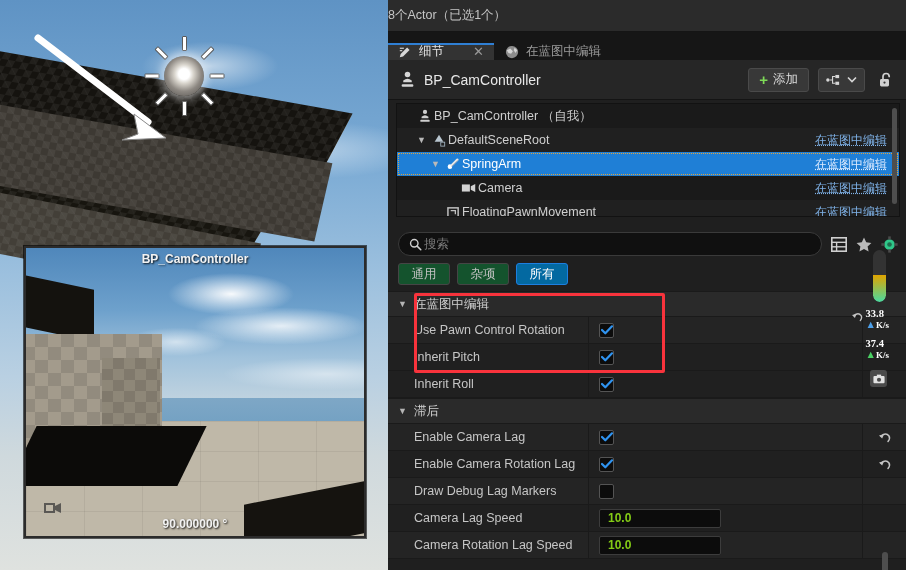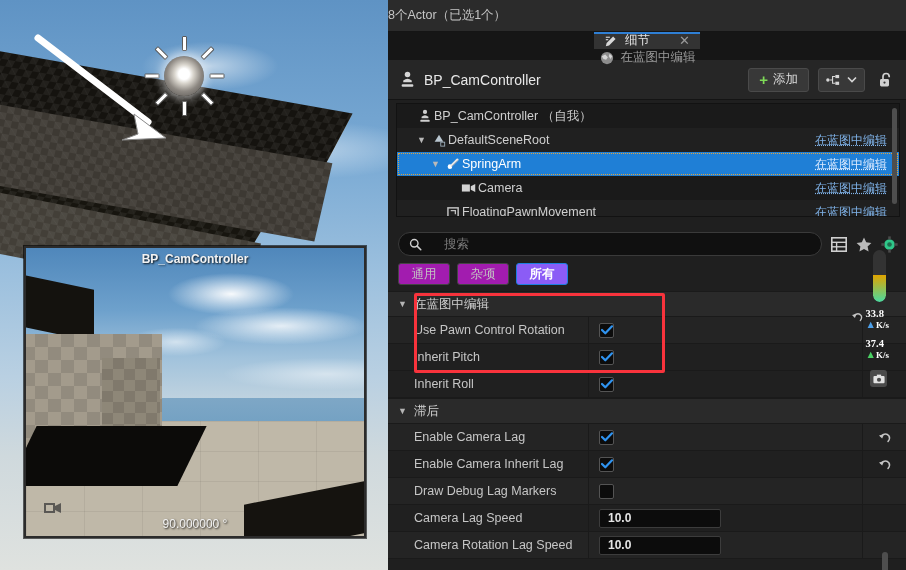--- a/index.html
+++ b/index.html
@@ -81,21 +81,21 @@
     transform-origin: 2.5px 40px;
   }
   .light-arrow { position: absolute; left: 30px; top: 30px; width: 160px; height: 130px; }
   .vp-name {
     position: absolute; left: 0; right: 0; top: 4px; text-align: center;
     font-size: 12px; font-weight: bold; color: #f2f2f2;
     text-shadow: 1px 1px 2px rgba(0,0,0,0.9);
   }
   .vp-fov {
     position: absolute; left: 0; right: 0; bottom: 5px; text-align: center;
-    font-size: 12px; font-weight: normal; color: #f2f2f2;
+    font-size: 12px; font-weight: bold; color: #f2f2f2;
     text-shadow: 1px 1px 2px rgba(0,0,0,0.9);
   }
 
   
   .pip {
     position: absolute; left: 24px; top: 246px; width: 342px; height: 292px;
     border: 2px solid #2b2b2b;
     background: #4d6f94;
     overflow: hidden;
     box-shadow: 0 0 0 1px rgba(0,0,0,0.6);
@@ -157,21 +157,21 @@
   
   .rpanel { position: absolute; left: 388px; top: 0; width: 518px; height: 570px; background: #1f1f1f; }
 
   .outliner-bar {
     height: 32px; background: #2b2b2b; display: flex; align-items: center;
     color: #c6c6c6; font-size: 12.5px;
     border-bottom: 1px solid #151515;
   }
 
   
-  .tabstrip { height: 28px; background: #161616; display: flex; align-items: center; flex-direction: column; }
+  .tabstrip { height: 28px; background: #161616; display: flex; align-items: flex-end; }
   .tab {
     display: flex; align-items: center; gap: 7px;
     padding: 0 10px 0 11px; position: relative; cursor: default;
     font-size: 12.5px; color: #9a9a9a;
   }
   .tab.active { background: #333333; color: #e6e6e6; }
   .tab.active::before {
     content: ""; position: absolute; left: 0; right: 0; top: 0; height: 2px; background: #2f7fd4;
   }
   .tab-close {
@@ -218,36 +218,36 @@
   .tree-row.selected .edit-bp { color: #dbeaff; }
   .tree-scroll {
     position: absolute; right: 2px; top: 4px; width: 5px; height: 96px;
     background: #4e4e4e; border-radius: 3px;
   }
 
   
   .searchrow { display: flex; align-items: center; gap: 9px; padding: 7px 8px 5px 10px; }
   .searchbox {
     flex: 1; height: 24px; border-radius: 12px; background: #101010;
-    border: 1px solid #3a3a3a; display: flex; align-items: center; gap: 22px; padding: 0 10px;
+    border: 1px solid #3a3a3a; display: flex; align-items: center; gap: 2px; padding: 0 10px;
   }
   .searchbox input {
     flex: 1; background: transparent; border: none; outline: none;
     color: #d0d0d0; font-size: 12.5px; font-family: inherit;
   }
   .searchbox input::placeholder { color: #7b7b7b; }
 
   
   .filters { display: flex; gap: 7px; padding: 2px 10px 6px 10px; }
   .fbtn {
     height: 22px; min-width: 52px; padding: 0 12px; border-radius: 3px;
     display: flex; align-items: center; justify-content: center;
-    background: #a21caf; border: 1px solid #454545; color: #c2c2c2; font-size: 12.5px;
-  }
-  .fbtn.active { background: #8b5cf6; border-color: #1d7fe0; color: #ffffff; font-weight: bold; }
+    background: #14532d; border: 1px solid #454545; color: #c2c2c2; font-size: 12.5px;
+  }
+  .fbtn.active { background: #0369a1; border-color: #1d7fe0; color: #ffffff; }
 
   
   .props { position: relative; }
   .sec {
     height: 26px; display: flex; align-items: center; gap: 7px;
     padding-left: 10px; background: #2a2a2a; color: #d2d2d2;
     font-size: 12.5px; border-top: 1px solid #1a1a1a; border-bottom: 1px solid #1a1a1a;
   }
   .sec .caret { font-size: 9px; color: #b5b5b5; }
   .prow {
@@ -260,21 +260,21 @@
           border-left: 1px solid #1a1a1a; height: 100%; }
   .preset { width: 44px; display: flex; align-items: center; justify-content: center;
             border-left: 1px solid #1a1a1a; height: 100%; }
   .cb {
     width: 15px; height: 15px; border-radius: 2px; background: #0c0c0c;
     border: 1px solid #545454; display: flex; align-items: center; justify-content: center;
   }
   .numbox {
     width: 122px; height: 19px; background: #0c0c0c; border: 1px solid #3c3c3c;
     border-radius: 2px; display: flex; align-items: center; padding-left: 8px;
-    color: #e5e5e5; font-size: 12px; font-weight: bold;
+    color: #84cc16; font-size: 12px; font-weight: bold;
   }
 
   
   .redbox {
     position: absolute; border: 3px solid #f8333c; border-radius: 2px;
     pointer-events: none;
   }
 
   
   .rail { position: absolute; right: 16px; top: 222px; width: 22px; height: 348px; font-family: Liberation Serif, serif; }
@@ -574,21 +574,21 @@
         </div>
         <div class="preset">
           <svg width="14" height="12" viewBox="0 0 14 12">
             <path d="M3 5 Q8 1 11 5 Q12.5 7.5 10 10.5" stroke="#c4c4c4" stroke-width="1.5" fill="none" stroke-linecap="round"></path>
             <polygon points="1,4.4 6,3.2 4.2,7.6" fill="#c4c4c4"></polygon>
           </svg>
         </div>
       </div>
 
       <div class="prow alt">
-        <div class="pname">Enable Camera Inherit Lag</div>
+        <div class="pname">Enable Camera Rotation Lag</div>
         <div class="pval">
           <div class="cb">
             <svg width="12" height="10" viewBox="0 0 12 10">
               <path d="M1 5 L4.3 8.3 L11 1.3" stroke="#2f93f0" stroke-width="2.2" fill="none" stroke-linecap="round" stroke-linejoin="round"></path>
             </svg>
           </div>
         </div>
         <div class="preset">
           <svg width="14" height="12" viewBox="0 0 14 12">
             <path d="M3 5 Q8 1 11 5 Q12.5 7.5 10 10.5" stroke="#c4c4c4" stroke-width="1.5" fill="none" stroke-linecap="round"></path>

